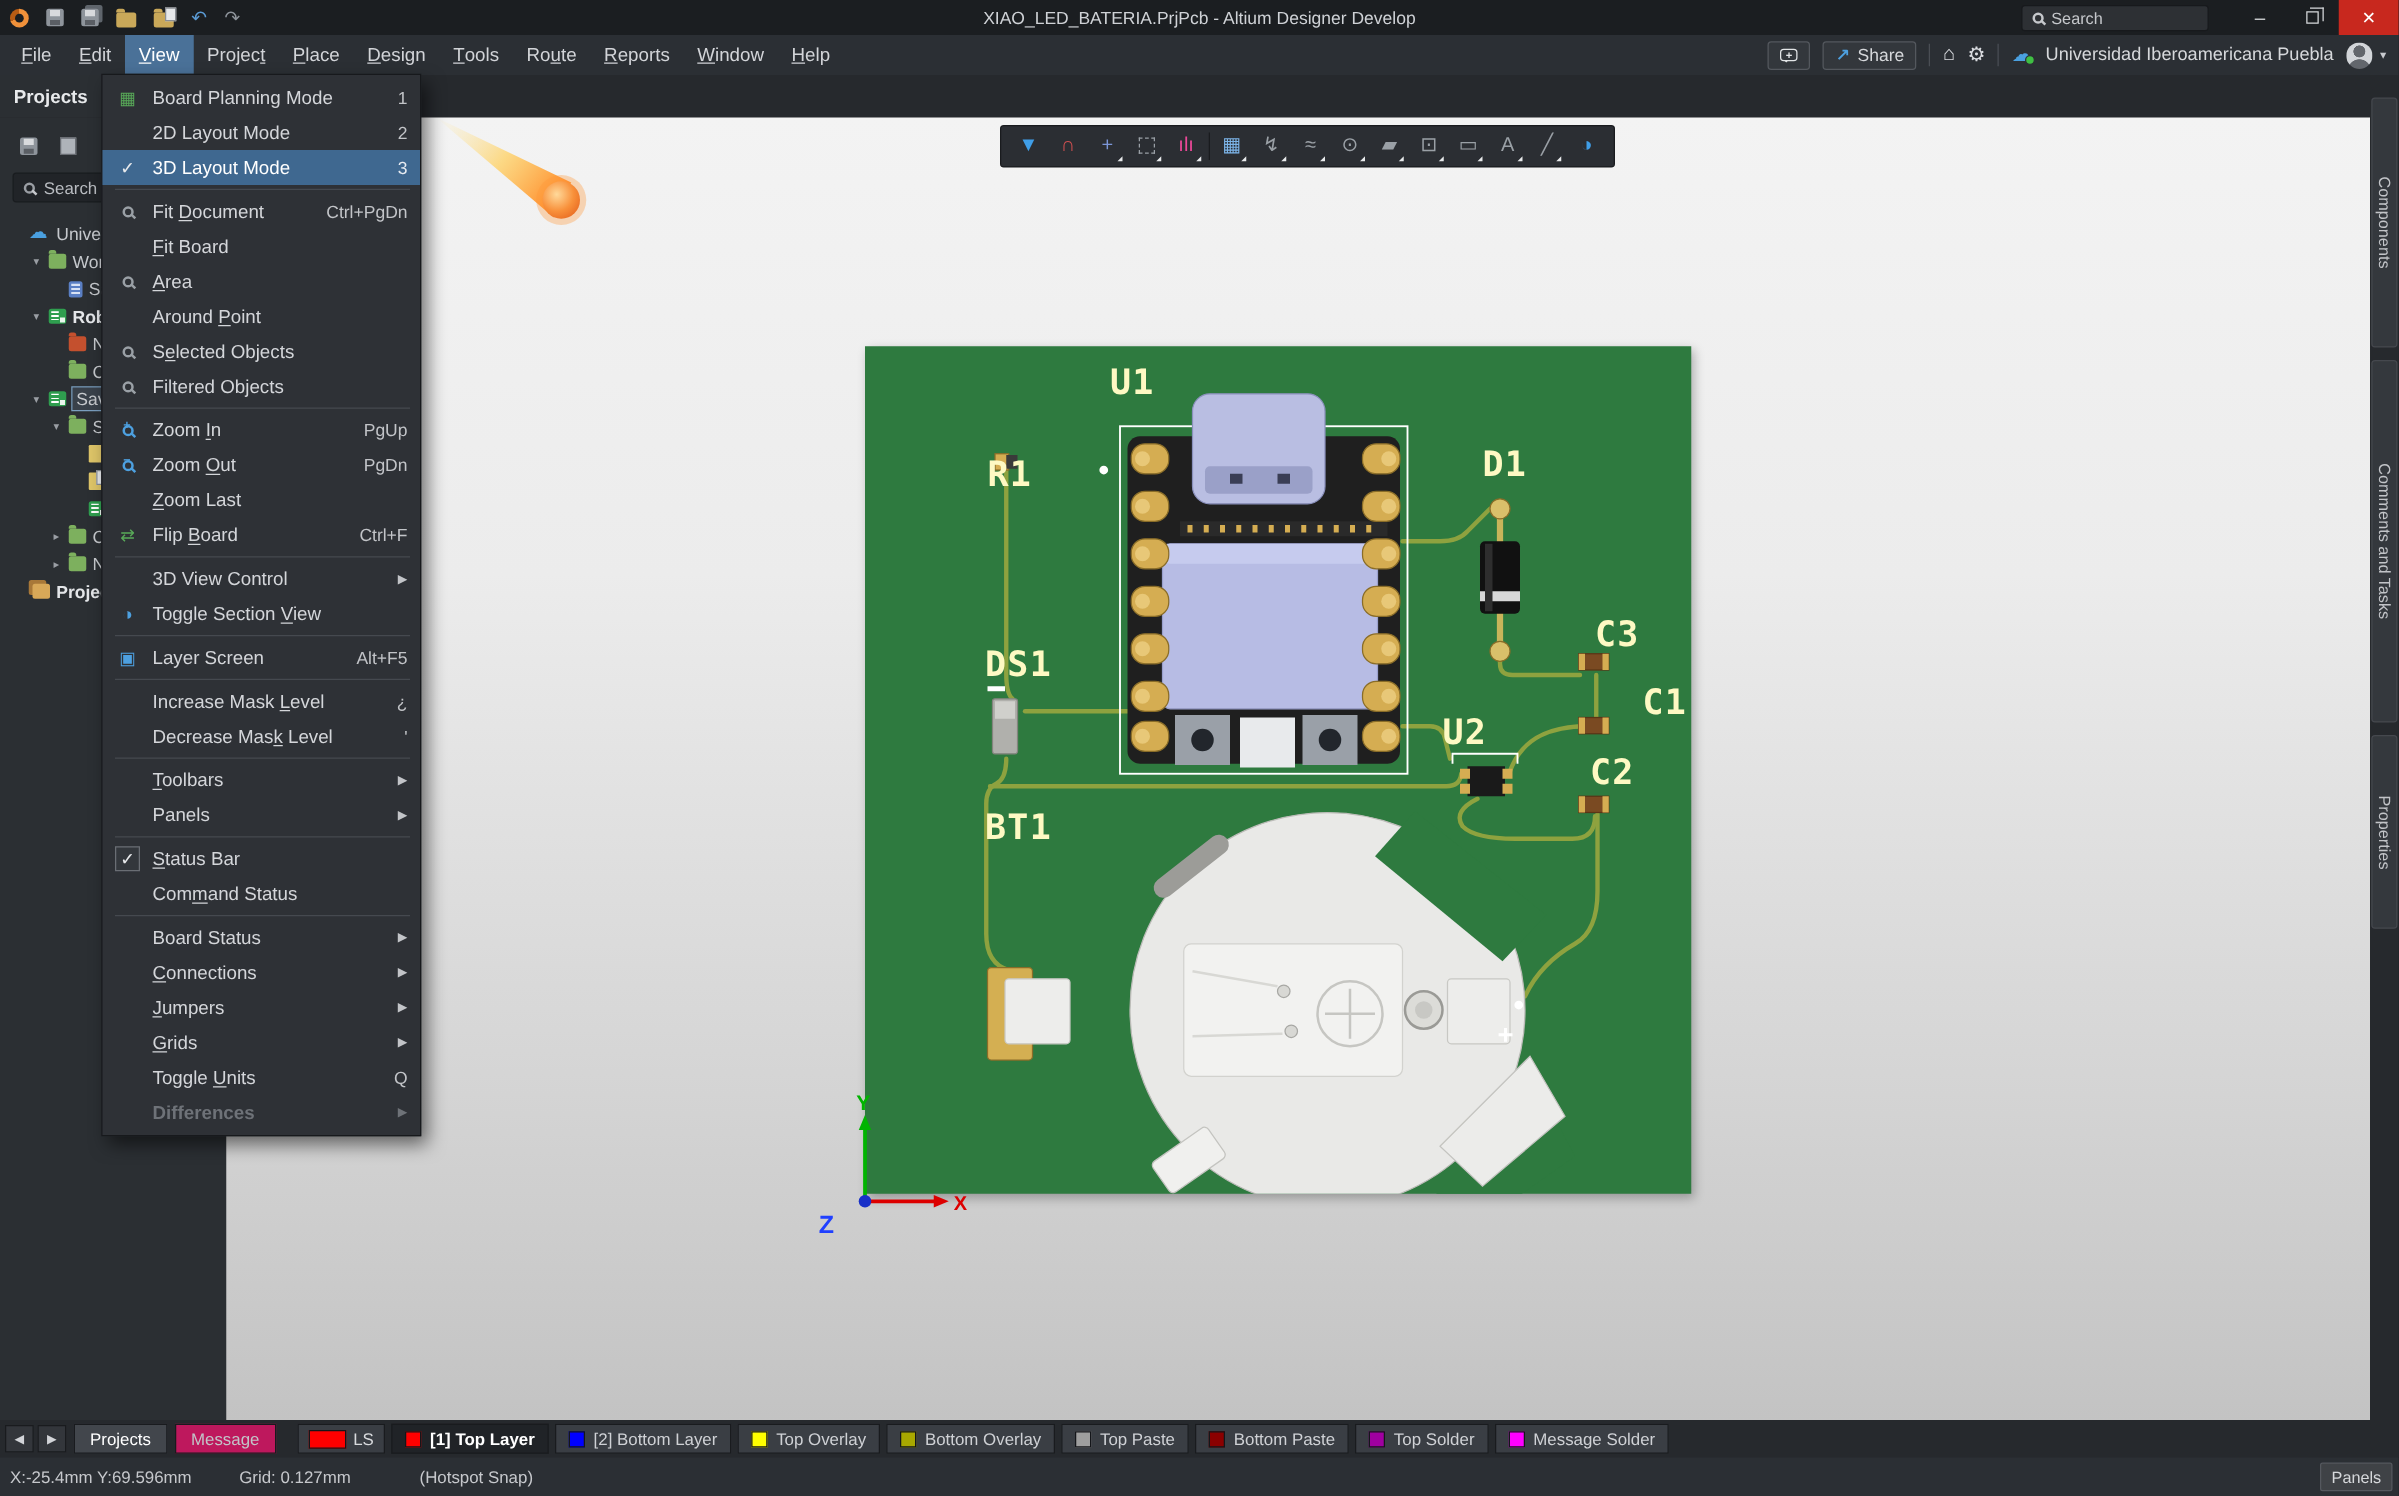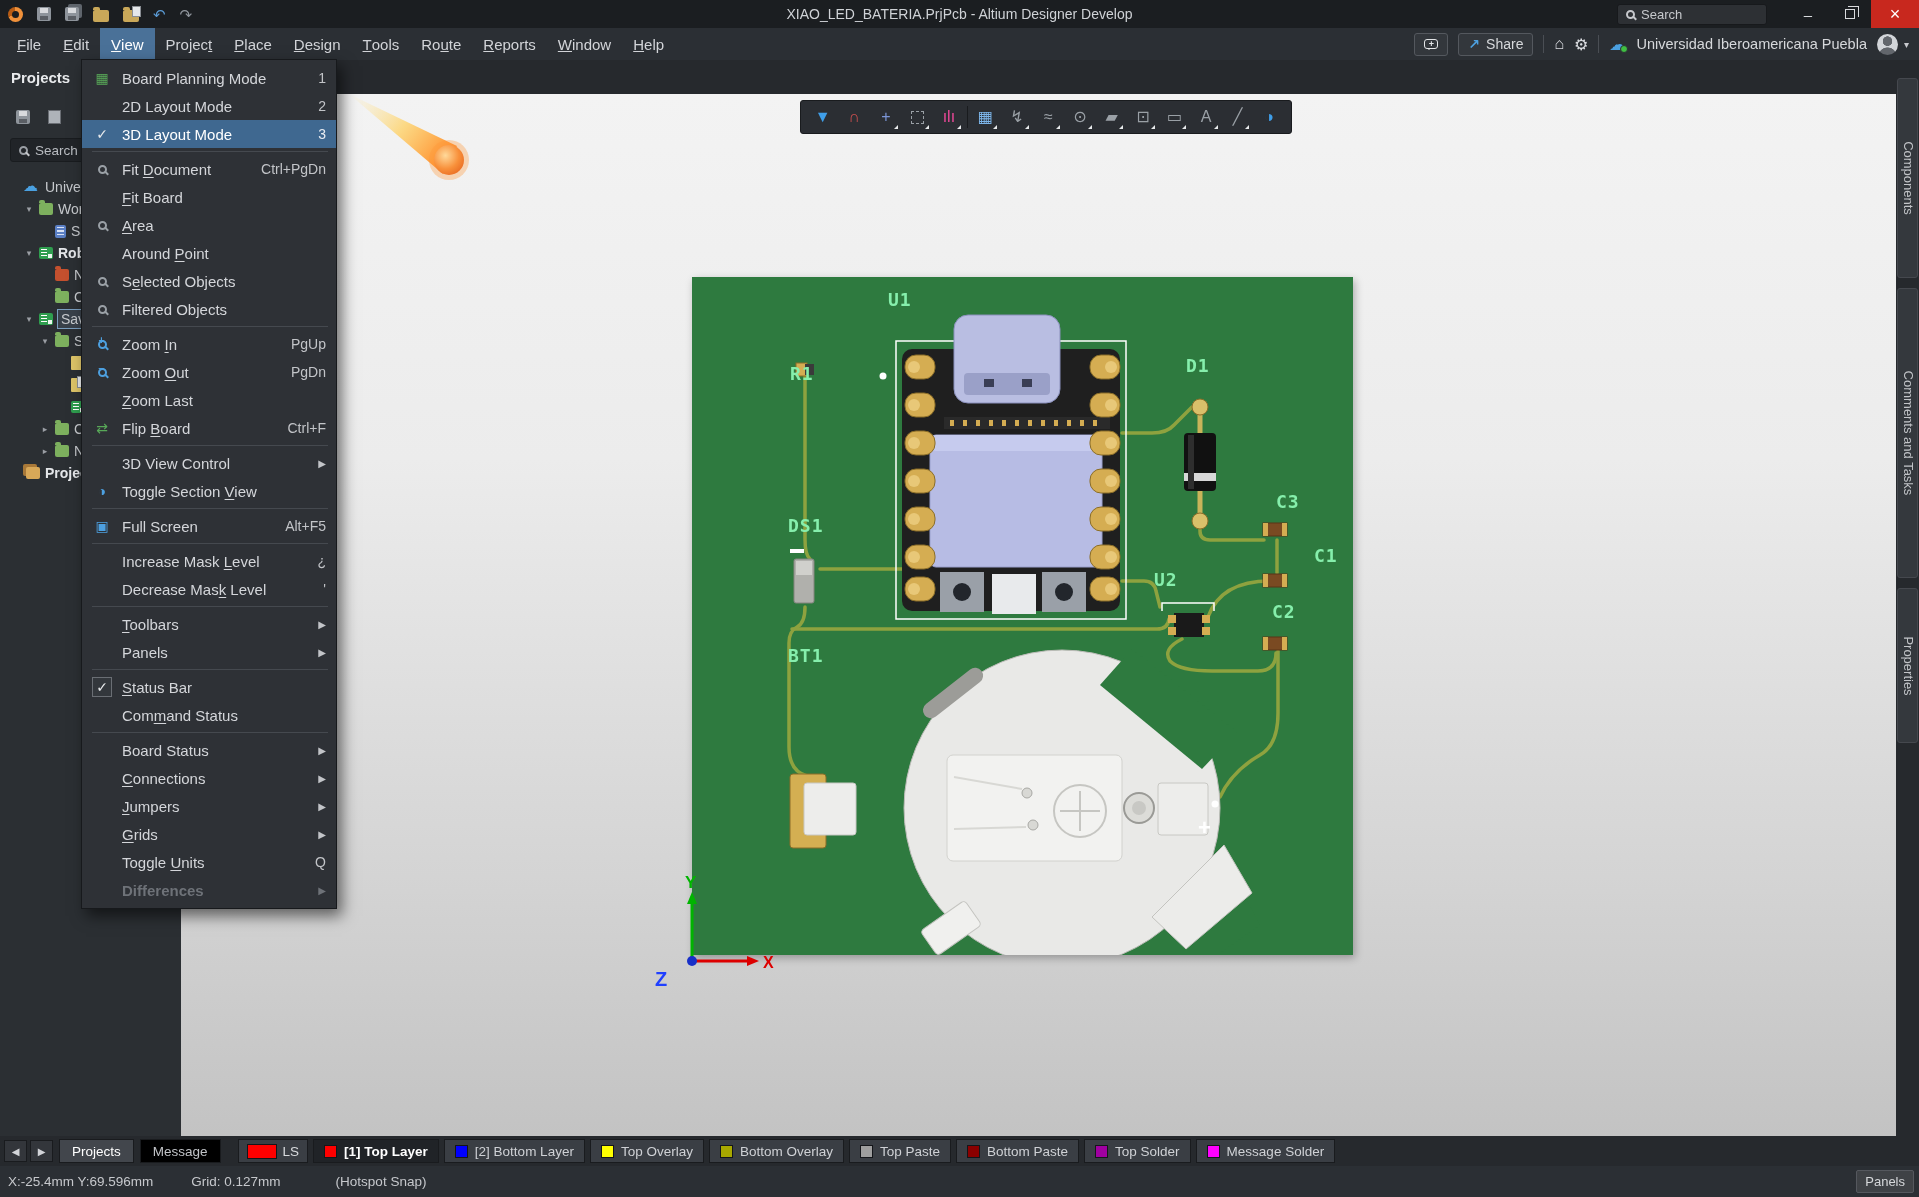--- a/index.html
+++ b/index.html
@@ -105,21 +105,21 @@
   .abar { position:absolute; left:619px; top:6px; width:492px; height:34px; background:#2b2e33;
     border:1px solid #191b1e; border-radius:3px; display:flex; align-items:center; padding:0 6px;}
   .abar-icon { width:32px; text-align:center; font-size:16px; position:relative; line-height:32px;}
   .abar-icon.dd::after{content:"";position:absolute;right:4px;bottom:4px;width:0;height:0;
     border-left:4px solid transparent;border-bottom:4px solid #e8eaec;}
   .abar-icon .box{display:inline-block;width:13px;height:13px;border:1px dashed #9aa0a6;vertical-align:middle;}
   .abar-sep{width:1px;height:22px;background:#191b1e;margin:0 2px;}
 
   .pcb { position:absolute; left:511px; top:183px; width:661px; height:678px; background:#2e7a3f;
     box-shadow:2px 3px 8px rgba(0,0,0,.28); }
-  .pcb-label { position:absolute; color:#86efac; font-weight:bold; font-size:18px; letter-spacing:1px;
+  .pcb-label { position:absolute; color:#fef9c3; font-weight:bold; font-size:28px; letter-spacing:1px;
     font-family:"DejaVu Sans Mono","Liberation Mono",monospace; }
   .plus-mark { position:absolute; color:#fff; font-size:22px; font-weight:bold;}
   .axis-wrap { position:absolute; left:430px; top:780px; }
   .comet { position:absolute; left:168px; top:0; }
 
   
   .right-strip { position:absolute; right:0; top:60px; width:23px; height:1106px; background:#26292d;
     display:flex; flex-direction:column; align-items:center; padding-top:18px; gap:10px;}
   .vtab { width:21px; background:#34383d; border:1px solid #45484e; border-radius:3px; position:relative;}
   .vtab span{position:absolute;left:50%;top:50%;transform:translate(-50%,-50%) rotate(90deg);
@@ -149,21 +149,21 @@
   .vm-mag.blue{border-color:#4da0e0;}
   .vm-mag.blue::after{background:#4da0e0;}
   .vm-mag .sgn{position:absolute;left:-1px;top:-7px;font-size:10px;font-weight:bold;color:#4da0e0;}
 
   
   .bottombar { position:absolute; left:0; top:1136px; width:100%; height:30px; background:#26292d;
     display:flex; align-items:center; padding:0 4px; gap:3px;}
   .nav-arrow { width:23px; height:22px; background:#33363b; border:1px solid #191b1e; color:#d2d4d8;
     display:flex; align-items:center; justify-content:center; font-size:10px;}
   .panel-tab { height:24px; display:flex; align-items:center; padding:0 12px; font-size:13.5px; color:#c2c4c8;
-    background:#000000; border:1px solid #191b1e; margin-left:3px;}
+    background:#be185d; border:1px solid #191b1e; margin-left:3px;}
   .panel-tab.active { background:#42464c; color:#fff;}
   .ls-btn { height:24px; display:flex; align-items:center; gap:6px; background:#3a3e44; border:1px solid #191b1e;
     padding:0 8px; margin-left:14px; color:#d8dadd; font-size:13.5px;}
   .ls-swatch { width:30px; height:15px; background:#f00; border:1px solid #14161a;}
   .layer-tab { height:24px; display:flex; align-items:center; gap:7px; background:#3a3e44; border:1px solid #191b1e;
     padding:0 10px; margin-left:2px; font-size:13.5px; color:#cfd1d5;}
   .layer-tab.active { background:#202327; color:#fff; font-weight:bold;}
   .swatch { width:13px; height:13px; border:1px solid #14161a; flex:0 0 auto;}
 
   .statusbar { position:absolute; left:0; top:1166px; width:100%; height:31px; background:#2b2f34;
@@ -629,21 +629,21 @@
         <div class="vm-gutter">
           <span class="vm-ico" style="color: rgb(77, 160, 224);">◑</span>
         </div>
         <span class="vm-label">Toggle Section <u>V</u>iew</span>
       </div>
       <div class="vm-sep"></div>
       <div class="vm-item">
         <div class="vm-gutter">
           <span class="vm-ico" style="color: rgb(77, 160, 224);">▣</span>
         </div>
-        <span class="vm-label">Full Screen</span>
+        <span class="vm-label">Layer Screen</span>
         <span class="vm-short">Alt+F5</span>
       </div>
       <div class="vm-sep"></div>
       <div class="vm-item">
         <div class="vm-gutter"></div>
         <span class="vm-label">Increase Mask <u>L</u>evel</span>
         <span class="vm-short">¿</span>
       </div>
       <div class="vm-item">
         <div class="vm-gutter"></div>

